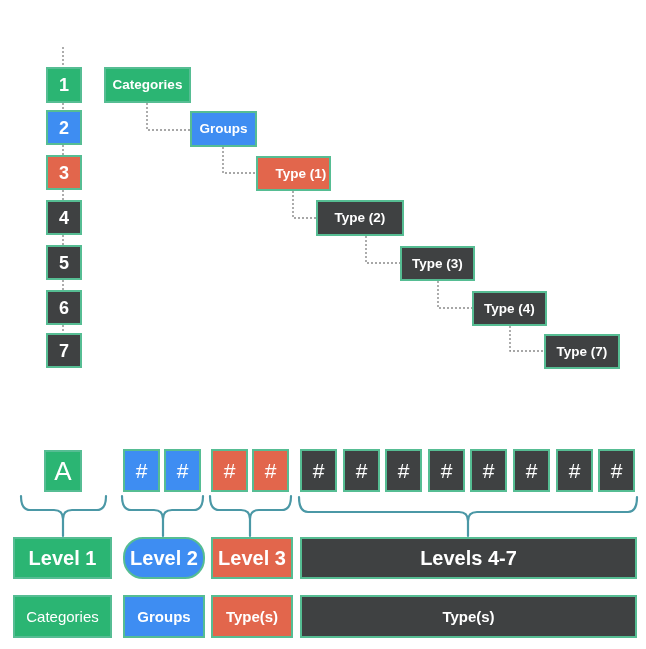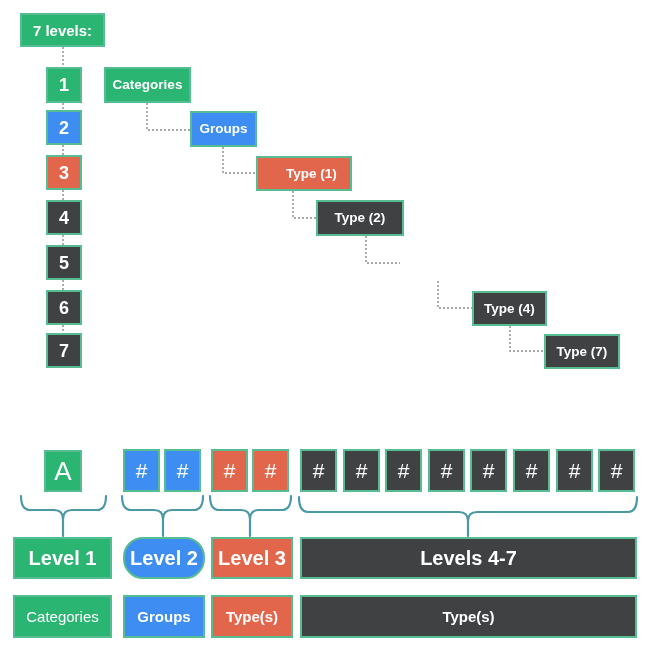--- a/index.html
+++ b/index.html
@@ -71,34 +71,34 @@
     </g>
 
     <g stroke="#4b98a6" stroke-width="2.2" fill="none" stroke-linecap="round">
       <path d="M21 496 Q21 510 30 510 L54 510 Q63 510 63 519 L63 536 M63 519 Q63 510 72 510 L97 510 Q106 510 106 496"></path>
       <path d="M122 496 Q122 510 131 510 L154 510 Q163 510 163 519 L163 536 M163 519 Q163 510 172 510 L194 510 Q203 510 203 496"></path>
       <path d="M210 496 Q210 510 219 510 L241 510 Q250 510 250 519 L250 536 M250 519 Q250 510 259 510 L282 510 Q291 510 291 496"></path>
       <path d="M299 497 Q299 512 308 512 L459 512 Q468 512 468 521 L468 536 M468 521 Q468 512 477 512 L628 512 Q637 512 637 497"></path>
     </g>
   </svg>
 
-  <div class="box c-green title-box" style="left:20px; top:13px; width:85px; height:34px;">7 levels:</div>
 
   <div class="box c-green num-box" style="left:46px; top:67px;  width:36px; height:36px;">1</div>
   <div class="box c-blue num-box" style="left:46px; top:110px; width:36px; height:35px;">2</div>
   <div class="box c-red num-box" style="left:46px; top:155px; width:36px; height:35px;">3</div>
   <div class="box c-dark num-box" style="left:46px; top:200px; width:36px; height:35px;">4</div>
   <div class="box c-dark num-box" style="left:46px; top:245px; width:36px; height:35px;">5</div>
   <div class="box c-dark num-box" style="left:46px; top:290px; width:36px; height:35px;">6</div>
   <div class="box c-dark num-box" style="left:46px; top:333px; width:36px; height:35px;">7</div>
 
   <div class="box c-green cascade-box" style="left:104px; top:67px;  width:87px; height:36px;">Categories</div>
   <div class="box c-blue cascade-box" style="left:190px; top:111px; width:67px; height:36px;">Groups</div>
-  <div class="box c-red cascade-box" style="left:256px; top:156px; width:96px; height:35px;padding-left:15px;">Type (1)</div>
+  <div class="box c-red cascade-box" style="left:256px; top:156px; width:75px; height:35px;padding-left:15px;">Type (1)</div>
   <div class="box c-dark cascade-box" style="left:316px; top:200px; width:88px; height:36px;">Type (2)</div>
+  <div class="box c-dark cascade-box" style="left:400px; top:246px; width:75px; height:35px;">Type (3)</div>
   <div class="box c-dark cascade-box" style="left:472px; top:291px; width:75px; height:35px;">Type (4)</div>
   <div class="box c-dark cascade-box" style="left:544px; top:334px; width:76px; height:35px;">Type (7)</div>
 
   <div class="box c-green token-a" style="left:44px;  top:450px; width:38px; height:42px;">A</div>
   <div class="box c-blue token-hash" style="left:123px; top:449px; width:37px; height:43px;">#</div>
   <div class="box c-blue token-hash" style="left:164px; top:449px; width:37px; height:43px;">#</div>
   <div class="box c-red token-hash" style="left:211px; top:449px; width:37px; height:43px;">#</div>
   <div class="box c-red token-hash" style="left:252px; top:449px; width:37px; height:43px;">#</div>
   <div class="box c-dark token-hash" style="left:300px; top:449px; width:37px; height:43px;">#</div>
   <div class="box c-dark token-hash" style="left:343px; top:449px; width:37px; height:43px;">#</div>

